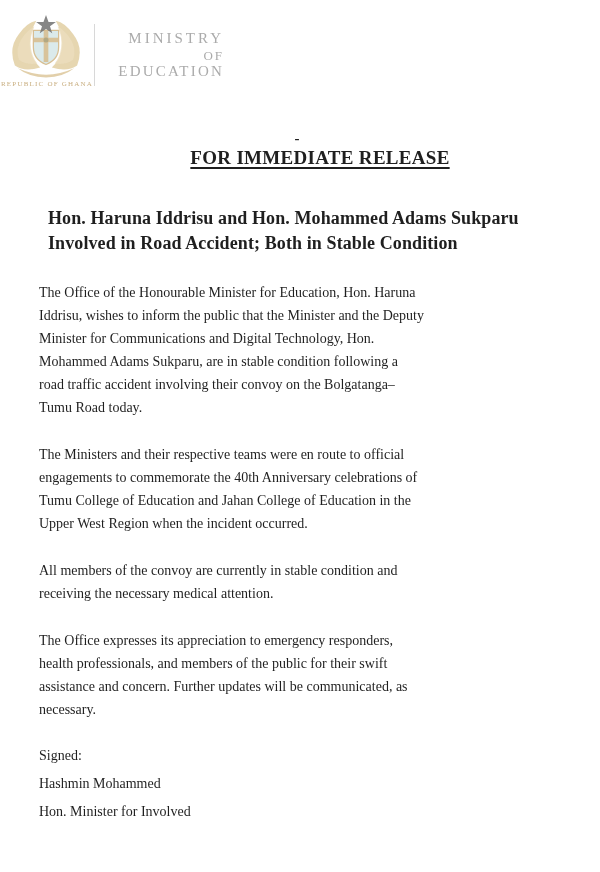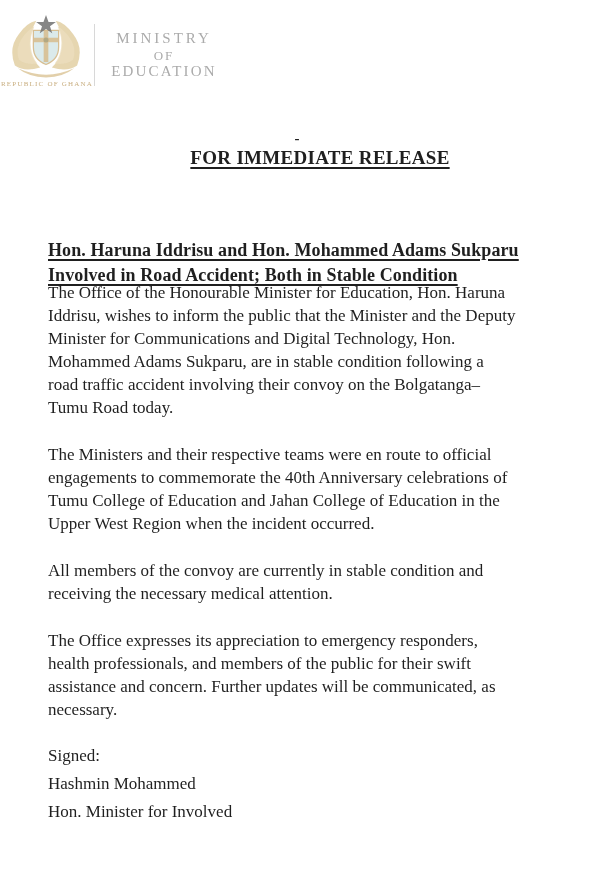--- a/index.html
+++ b/index.html
@@ -40,21 +40,21 @@
     top: 24px;
     width: 1px;
     height: 62px;
     background: var(--divider, #d8d8d8);
   }
   .ministry {
     position: absolute;
     left: 104px;
     top: 29px;
     width: 120px;
-    text-align: center;
+    text-align: right;
     color: var(--ministry-text, #ababab);
   }
   .ministry .m1 { font-size: 15px; line-height: 19px; letter-spacing: 3px; }
   .ministry .m2 { font-size: 13px; line-height: 15px; letter-spacing: 2px; }
   .ministry .m3 { font-size: 15px; line-height: 17px; letter-spacing: 2.2px; }
 
   .date-line {
     position: absolute;
     top: 82px;
     right: 52px;
@@ -89,33 +89,31 @@
   }
   .headline {
     position: absolute;
     top: 206px;
     left: 48px;
     width: 530px;
     font-size: 18px;
     font-weight: bold;
     line-height: 24.5px;
     letter-spacing: 0.1px;
-    text-decoration: underline;
     text-decoration-thickness: 1.6px;
     text-underline-offset: 2.5px;
-    margin-top: 32px;
   }
 
   
   .body-text {
     position: absolute;
     top: 281px;
-    left: 48px;
+    left: 39px;
     width: 528px;
-    font-size: 17px;
+    font-size: 14px;
     line-height: 23px;
   }
   .body-text p.para { margin: 0 0 24px 0; }
   .body-text p.sig  { margin: 0 0 6px 0; line-height: 22px; }
 </style>
 </head>
 <body>
 
 <div class="page" style="--page-bg: #ffffff; --ink: #1f1f1f; --ministry-text: #ababab; --divider: #d8d8d8; --emblem-gold: #dcc694; --emblem-gold-dark: #cfb079; --emblem-shield: #d3e5e7; --emblem-star: #595959; --emblem-caption: #bfa06a;">
 

